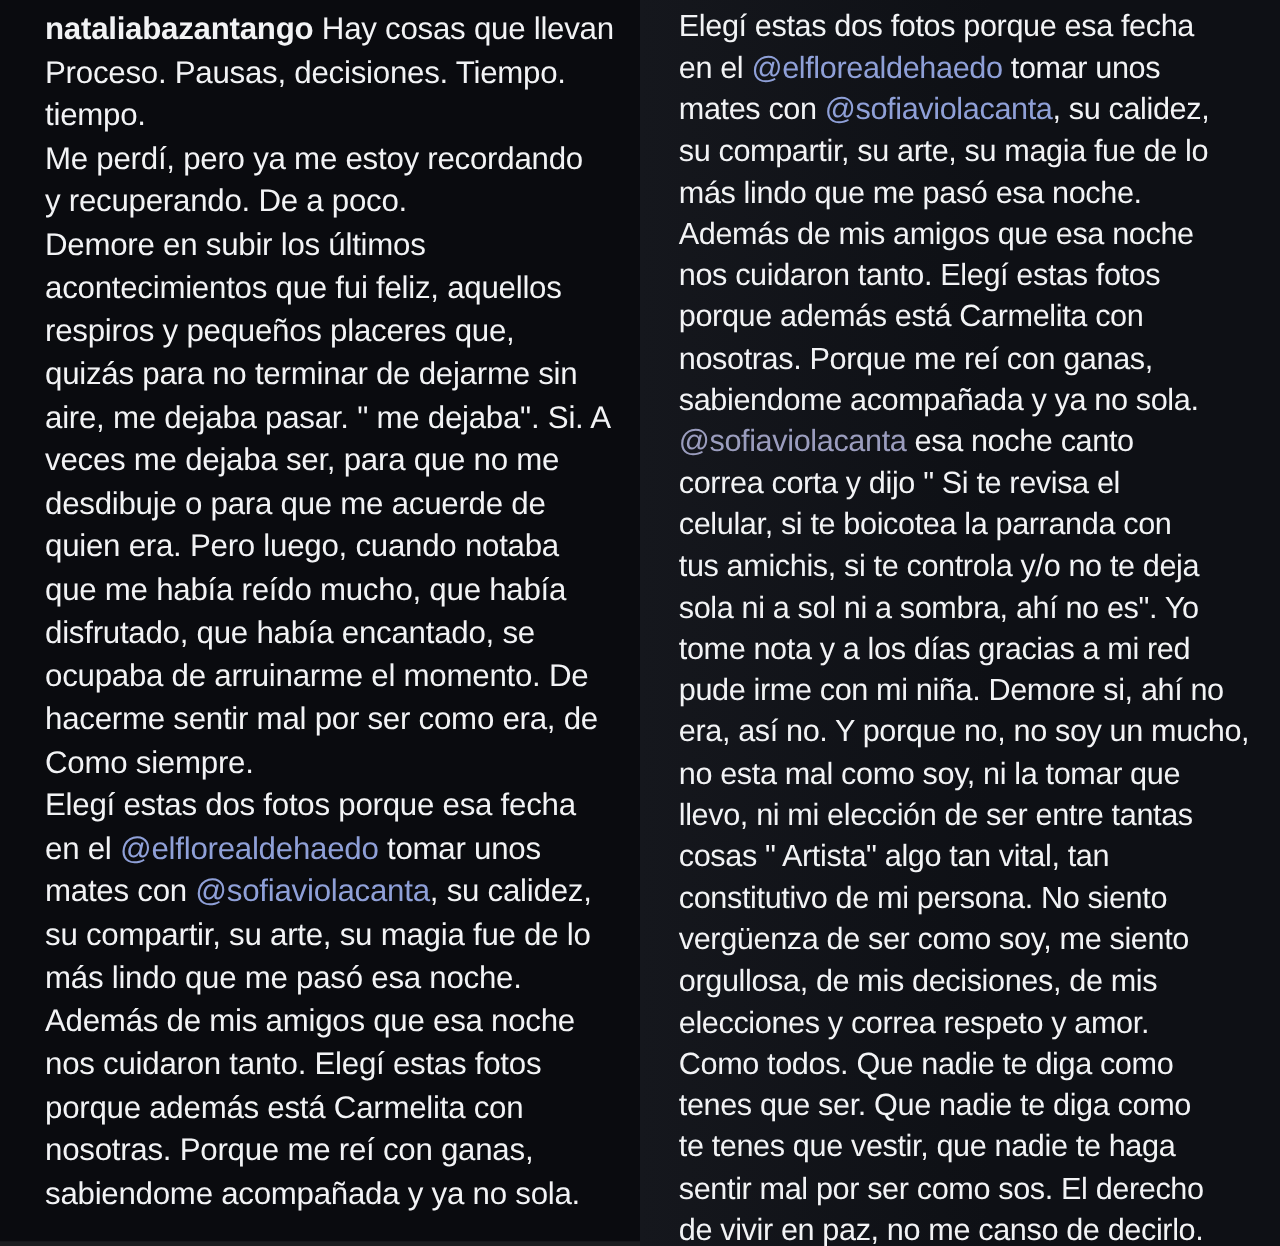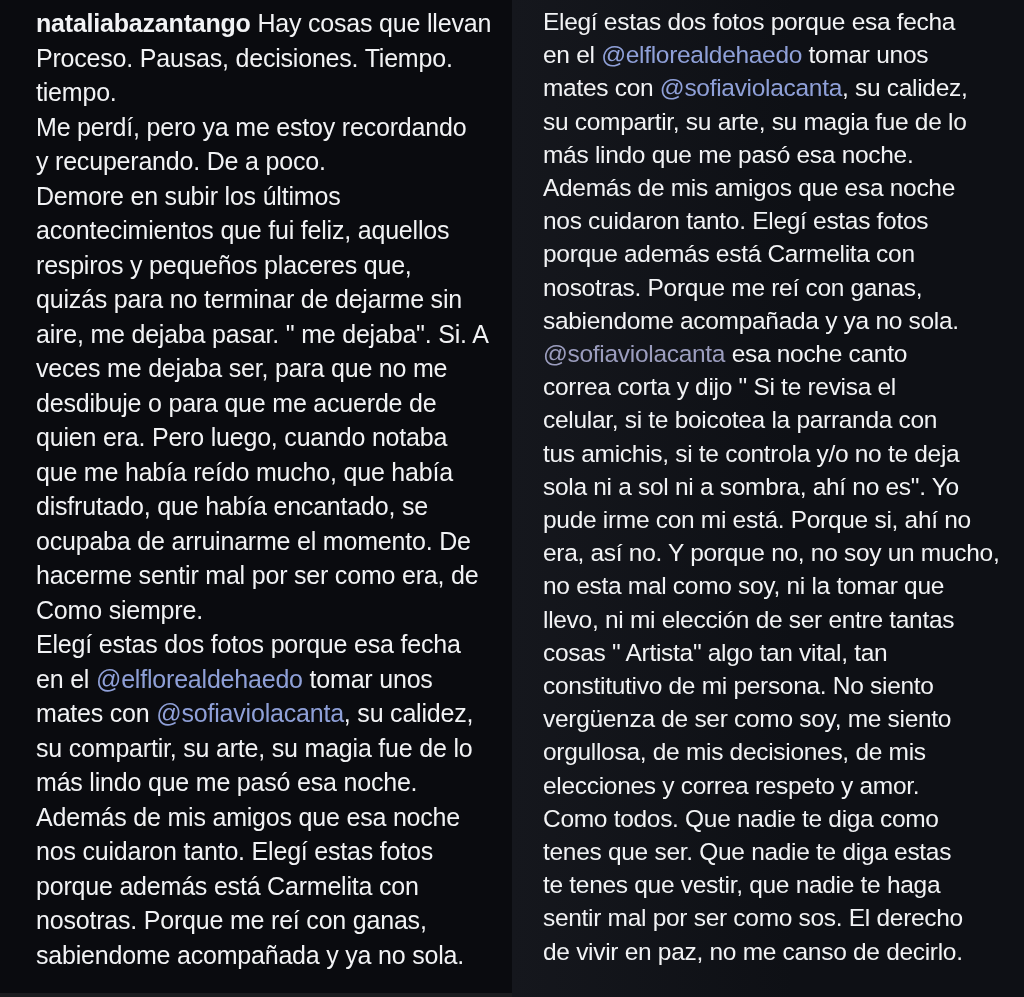--- a/index.html
+++ b/index.html
@@ -112,27 +112,28 @@
     <div class="line"><span>Además de mis amigos que esa noche</span></div>
     <div class="line"><span>nos cuidaron tanto. Elegí estas fotos</span></div>
     <div class="line"><span>porque además está Carmelita con</span></div>
     <div class="line"><span>nosotras. Porque me reí con ganas,</span></div>
     <div class="line"><span>sabiendome acompañada y ya no sola.</span></div>
     <div class="line"><span class="mention muted">@sofiaviolacanta</span><span> esa noche canto</span></div>
     <div class="line"><span>correa corta y dijo " Si te revisa el</span></div>
     <div class="line"><span>celular, si te boicotea la parranda con</span></div>
     <div class="line"><span>tus amichis, si te controla y/o no te deja</span></div>
     <div class="line"><span>sola ni a sol ni a sombra, ahí no es". Yo</span></div>
-    <div class="line"><span>pude irme con mi está. Porque si, ahí no</span></div>
+    <div class="line"><span>tome nota y a los días gracias a mi red</span></div>
+    <div class="line"><span>pude irme con mi niña. Demore si, ahí no</span></div>
     <div class="line"><span>era, así no. Y porque no, no soy un mucho,</span></div>
     <div class="line"><span>no esta mal como soy, ni la tomar que</span></div>
     <div class="line"><span>llevo, ni mi elección de ser entre tantas</span></div>
     <div class="line"><span>cosas " Artista" algo tan vital, tan</span></div>
     <div class="line"><span>constitutivo de mi persona. No siento</span></div>
     <div class="line"><span>vergüenza de ser como soy, me siento</span></div>
     <div class="line"><span>orgullosa, de mis decisiones, de mis</span></div>
     <div class="line"><span>elecciones y correa respeto y amor.</span></div>
     <div class="line"><span>Como todos. Que nadie te diga como</span></div>
-    <div class="line"><span>tenes que ser. Que nadie te diga estas</span></div>
+    <div class="line"><span>tenes que ser. Que nadie te diga como</span></div>
     <div class="line"><span>te tenes que vestir, que nadie te haga</span></div>
     <div class="line"><span>sentir mal por ser como sos. El derecho</span></div>
     <div class="line"><span>de vivir en paz, no me canso de decirlo.</span></div>
   </div>
 
 </body></html>

